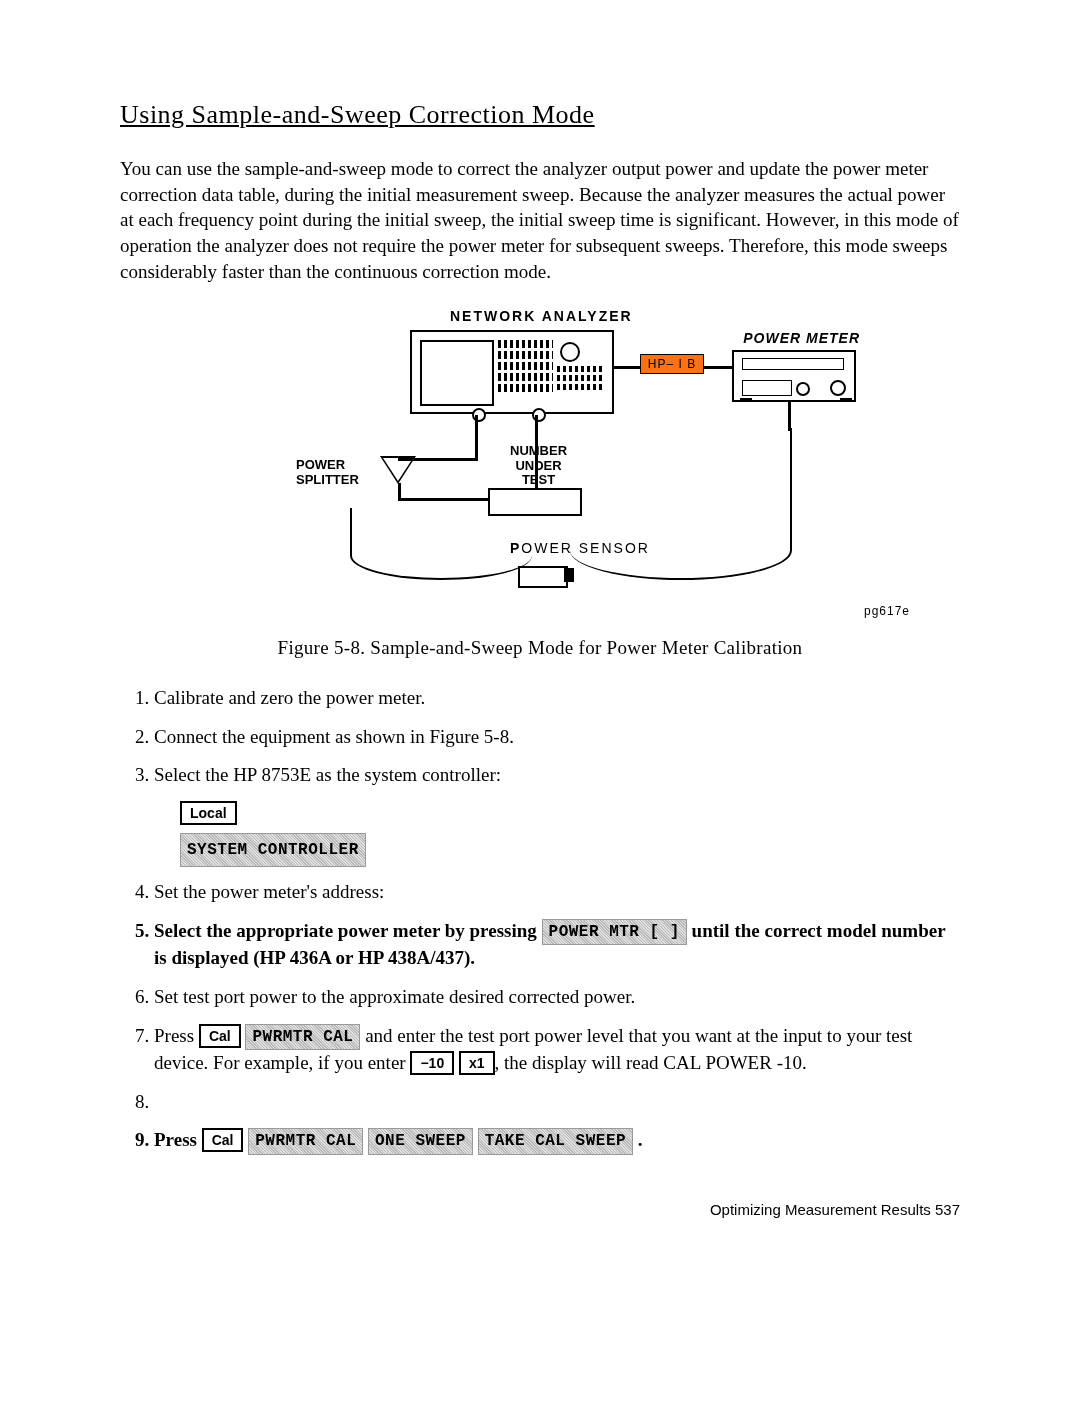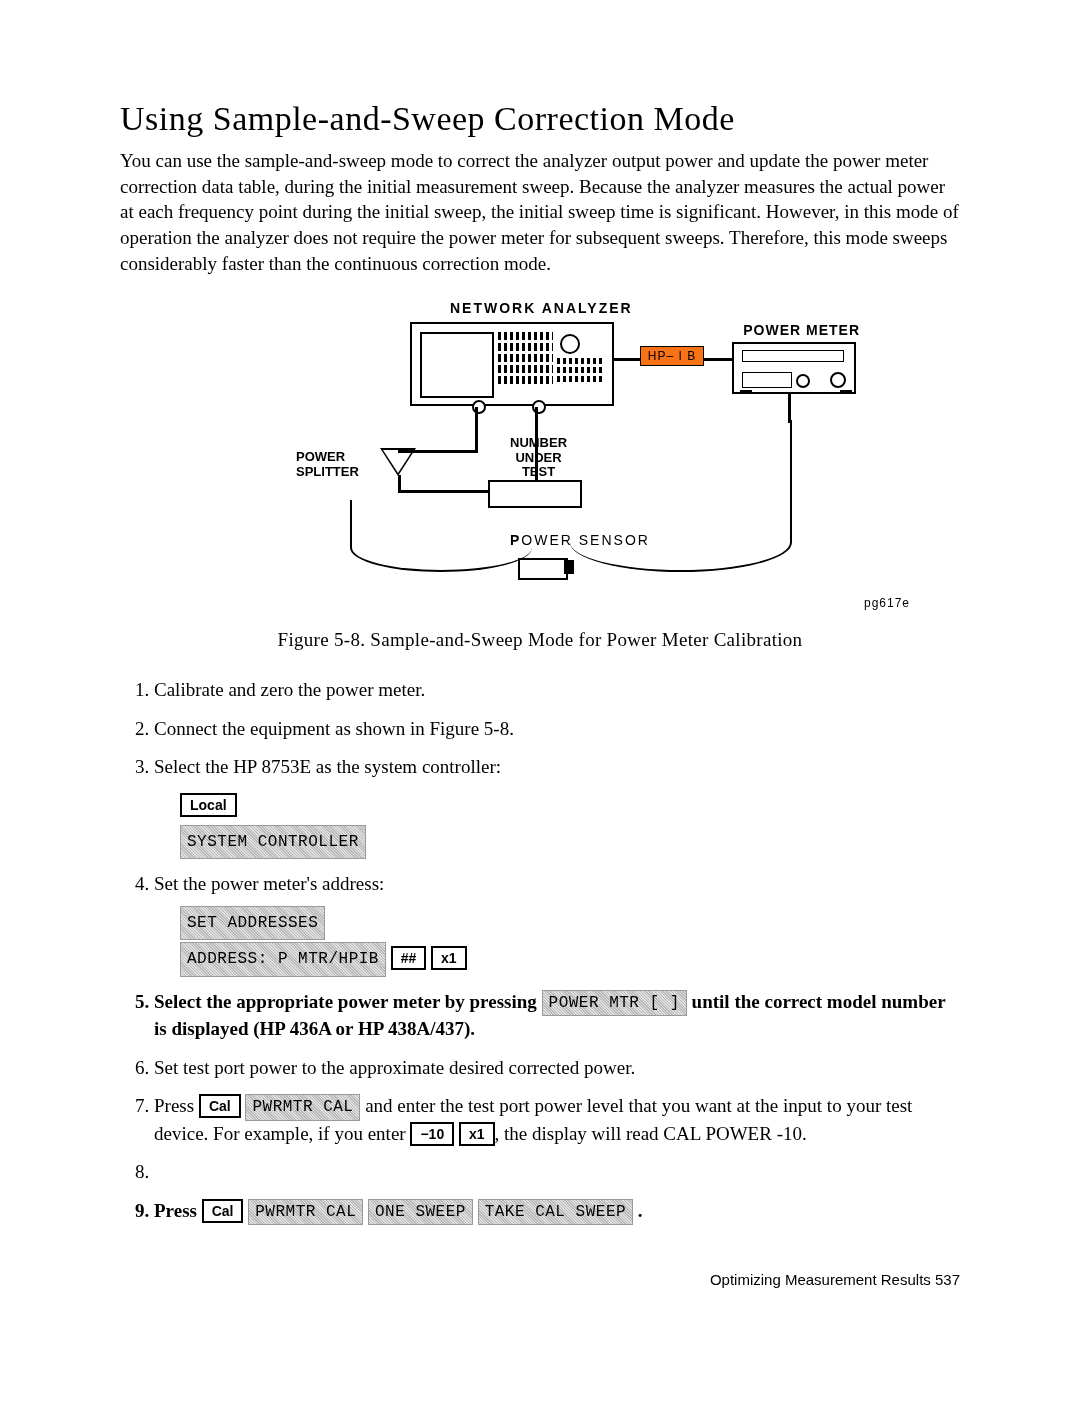--- a/index.html
+++ b/index.html
@@ -9,24 +9,25 @@
     font-family: "Times New Roman", Times, serif;
     font-size: 19px;
     color: #000;
     width: 1080px;
   }
   .page {
     padding: 100px 120px 60px 120px;
   }
   h2.section-title {
     font-family: "Times New Roman", Times, serif;
-    font-size: 34px;
+    font-size: 26px;
     font-weight: normal;
     letter-spacing: 0.5px;
-    margin: 0 0 10px 0;
+    margin: 0 0 26px 0;
+    text-decoration: underline;
   }
   p.body {
     margin: 0 0 14px 0;
     line-height: 1.35;
     text-align: left;
   }
   .figure-block {
     margin: 24px 0 10px 0;
     text-align: center;
   }
@@ -126,20 +127,21 @@
     letter-spacing: 1px;
   }
   .pm-label {
     position: absolute;
     top: 22px;
     right: -40px;
     font-family: Arial, Helvetica, sans-serif;
     font-size: 14px;
     letter-spacing: 1px;
     font-weight: 700;
+    font-style: italic;
   }
   .pm-box {
     position: absolute;
     top: 42px;
     right: -36px;
     width: 120px;
     height: 48px;
     border: 2.5px solid #000;
     background: #fff;
   }
@@ -315,21 +317,21 @@
     line-height: 20px;
     vertical-align: 1px;
     background: #fff;
   }
   .softkey {
     display: inline-block;
     background: repeating-linear-gradient(45deg, #e0e0e0 0 1px, #b9b9b9 1px 2px);
     background-color: #d8d8d8;
     padding: 1px 6px;
     font-family: "Courier New", monospace;
-    font-weight: 400;
+    font-weight: 700;
     font-size: 16px;
     letter-spacing: 0.5px;
     color: #000;
     vertical-align: 1px;
     border: 1px solid #9a9a9a;
   }
   .step-bold {
     font-family: "Times New Roman", Times, serif;
     font-weight: 700;
   }
@@ -424,26 +426,20 @@
     <li>Connect the equipment as shown in Figure 5-8.</li>
     <li>
       <span>Select the HP 8753E as the system controller:</span>
       <div class="indent">
         <span class="hardkey">Local</span><br>
         <span class="softkey">SYSTEM CONTROLLER</span>
       </div>
     </li>
     <li>
       <span>Set the power meter's address:</span>
-      <div class="indent">
-        <span class="softkey">SET ADDRESSES</span><br>
-        <span class="softkey">ADDRESS: P MTR/HPIB</span>
-        <span class="hardkey">##</span>
-        <span class="hardkey">x1</span>
-      </div>
     </li>
     <li class="step-bold">
       <span>Select the appropriate power meter by pressing </span>
       <span class="softkey">POWER MTR [  ]</span>
       <span> until the correct model number is displayed (HP 436A or HP 438A/437).</span>
     </li>
     <li>Set test port power to the approximate desired corrected power.</li>
     <li>
       <span>Press </span>
       <span class="hardkey">Cal</span>

